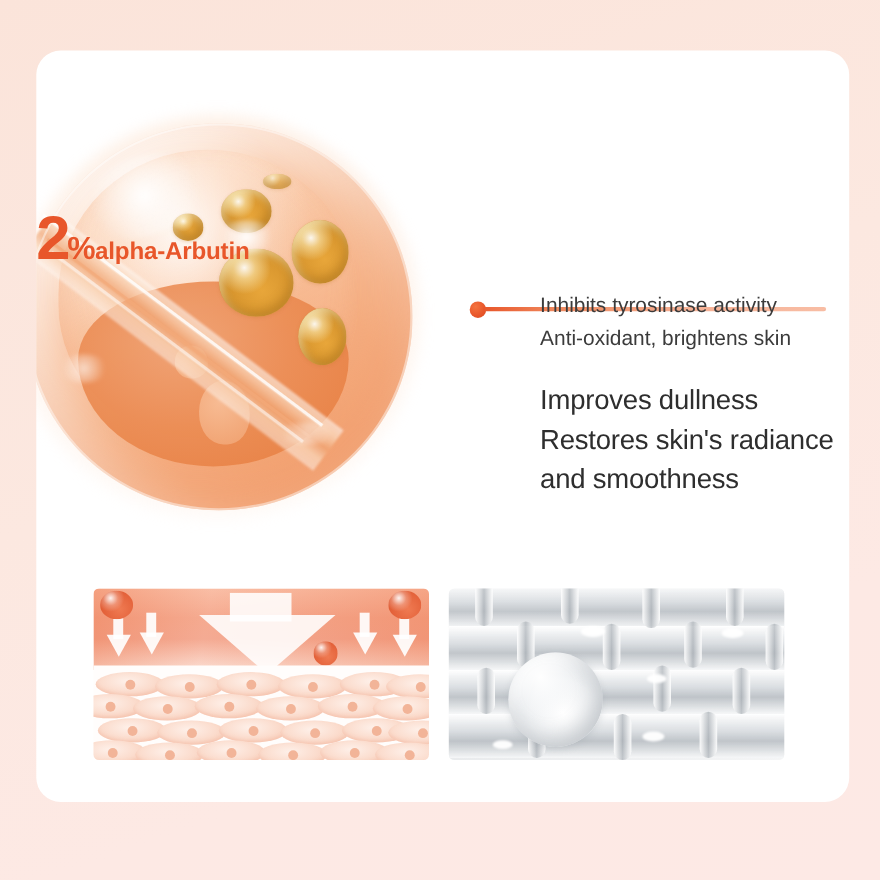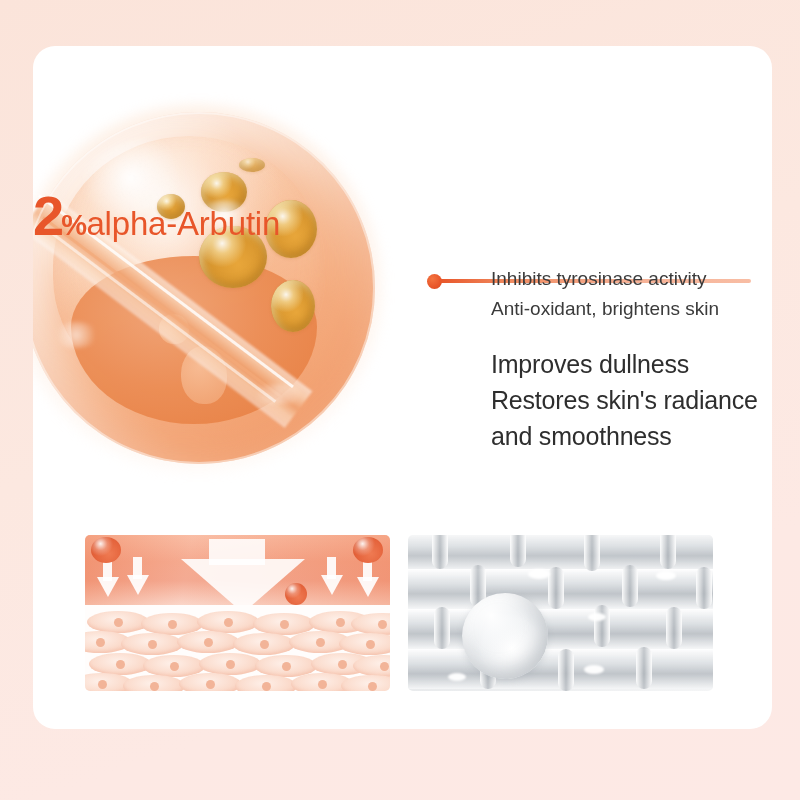--- a/index.html
+++ b/index.html
@@ -215,22 +215,22 @@
     font-size: 56px;
     font-weight: 700;
     letter-spacing: -2px;
   }
   .title .pct {
     font-size: 29px;
     font-weight: 700;
     margin-left: -1px;
   }
   .title .name {
-    font-size: 33px;
-    font-weight: 400;
+    font-size: 22px;
+    font-weight: 700;
     letter-spacing: -0.2px;
   }
 
   
   .rule-dot {
     position: absolute;
     left: 394px;
     top: 228px;
     width: 15px;
     height: 15px;

